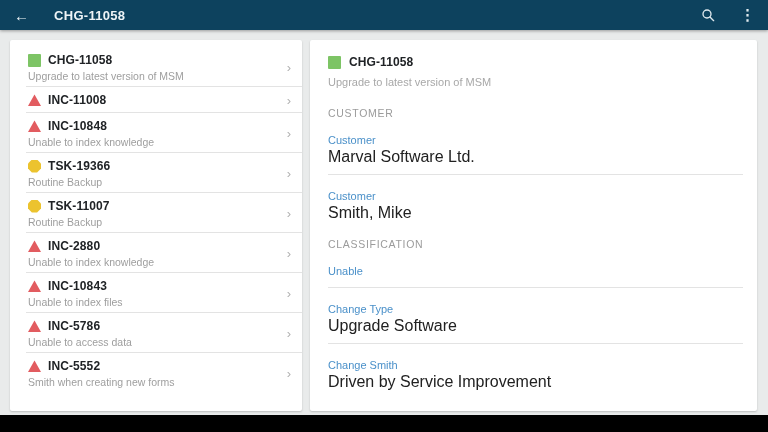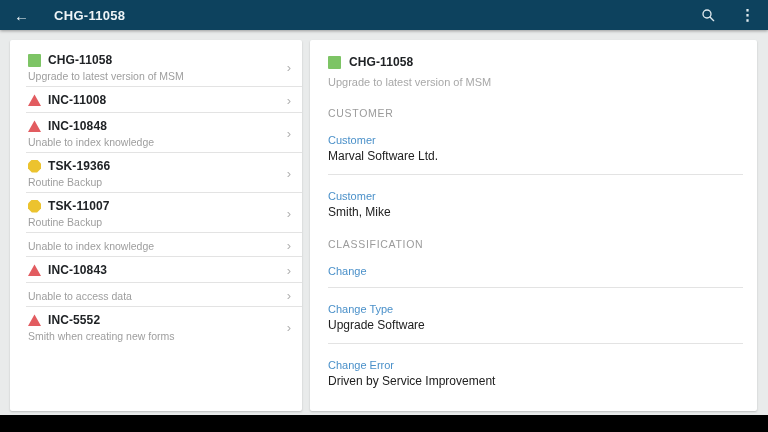--- a/index.html
+++ b/index.html
@@ -49,21 +49,21 @@
   }
 
   
   .detail-inner { padding:14px 14px 0 18px; }
   .detail-head { display:flex; align-items:center; height:16px; }
   .detail-head .type-icon { margin-right:8px; }
   .detail-desc { margin-top:6px; font-size:11px; color:#a8a8a8; }
   .section-title { margin-top:19px; font-size:10.5px; color:#9b9b9b; letter-spacing:.7px; }
   .field { margin-top:15px; }
   .field-label { font-size:11px; color:var(--label-blue,#4a90c9); }
-  .field-value { margin-top:4px; font-size:12px; line-height:13.5px; color:#212121; white-space:pre-line; }
+  .field-value { margin-top:4px; font-size:16px; line-height:13.5px; color:#212121; white-space:pre-line; }
   .field-divider { margin-top:10px; height:1px; background:#e3e3e3; }
 
   
   .navbar { position:absolute; left:0; right:0; bottom:0; height:17px; background:#000; z-index:4; }
 </style>
 </head>
 <body>
 
 <div class="app">
 
@@ -115,31 +115,40 @@
         </div>
         <div class="row with-divider">
           <div class="row-head">
             <span class="type-icon task"></span>
             <span class="code">TSK-11007</span>
           </div>
           <div class="desc">Routine Backup</div>
           <span class="chevron">›</span>
         </div>
         <div class="row with-divider">
+          <div class="row-head">
+            <span class="type-icon incident"></span>
+            <span class="code">INC-2880</span>
+          </div>
           <div class="desc">Unable to index knowledge</div>
           <span class="chevron">›</span>
         </div>
         <div class="row with-divider">
           <div class="row-head">
             <span class="type-icon incident"></span>
             <span class="code">INC-10843</span>
           </div>
+          <div class="desc">Unable to index files</div>
           <span class="chevron">›</span>
         </div>
         <div class="row with-divider">
+          <div class="row-head">
+            <span class="type-icon incident"></span>
+            <span class="code">INC-5786</span>
+          </div>
           <div class="desc">Unable to access data</div>
           <span class="chevron">›</span>
         </div>
         <div class="row">
           <div class="row-head">
             <span class="type-icon incident"></span>
             <span class="code">INC-5552</span>
           </div>
           <div class="desc">Smith when creating new forms</div>
           <span class="chevron">›</span>
@@ -160,30 +169,30 @@
             <div class="field-label">Customer</div>
             <div class="field-value">Marval Software Ltd.</div>
           </div>
           <div class="field-divider"></div>
           <div class="field">
             <div class="field-label">Customer</div>
             <div class="field-value">Smith, Mike</div>
           </div>
           <div class="section-title">CLASSIFICATION</div>
           <div class="field">
-            <div class="field-label">Change</div>
+            <div class="field-label">Unable</div>
           </div>
           <div class="field-divider"></div>
           <div class="field">
             <div class="field-label">Change Type</div>
             <div class="field-value">Upgrade Software</div>
           </div>
           <div class="field-divider"></div>
           <div class="field">
-            <div class="field-label">Change Error</div>
+            <div class="field-label">Change Smith</div>
             <div class="field-value">Driven by Service Improvement</div>
           </div>
         </div>
     </div>
   </div>
 
   <div class="navbar"></div>
 
 </div>
 

